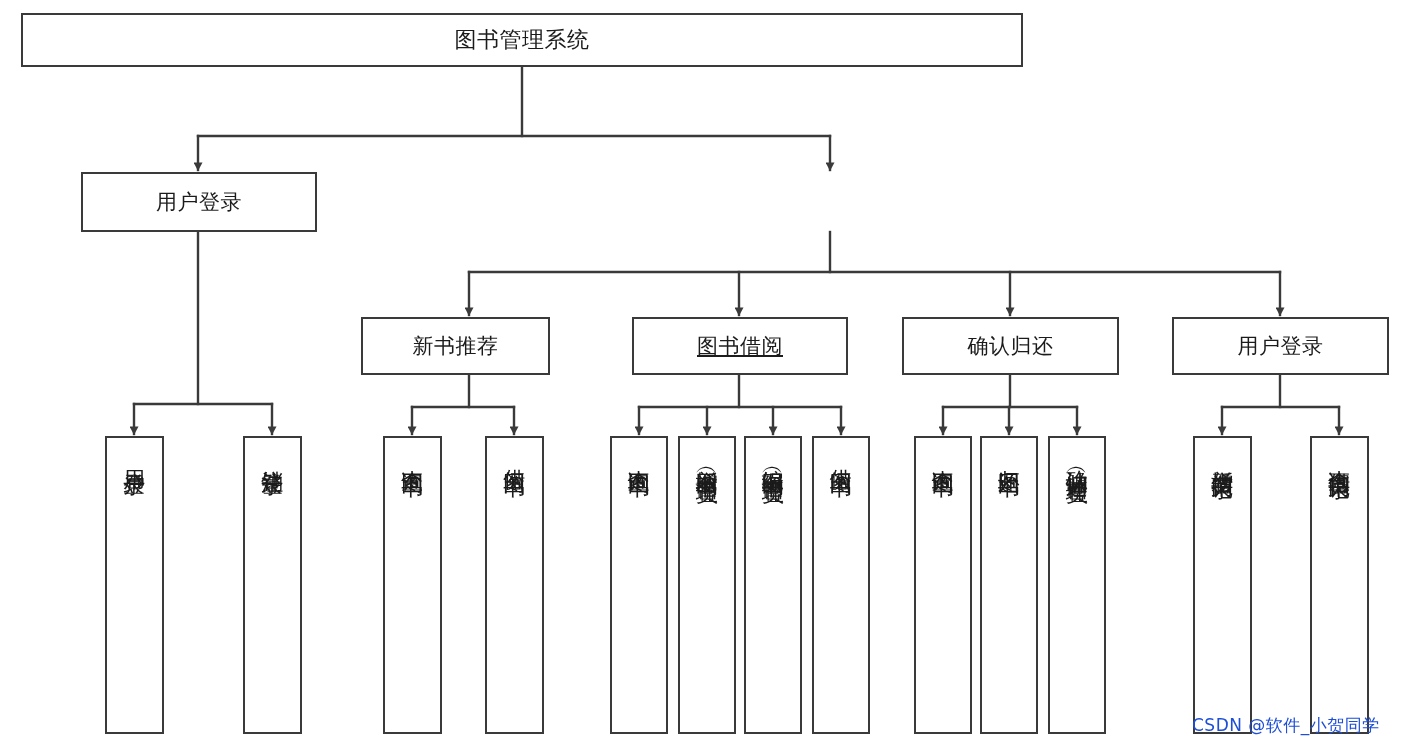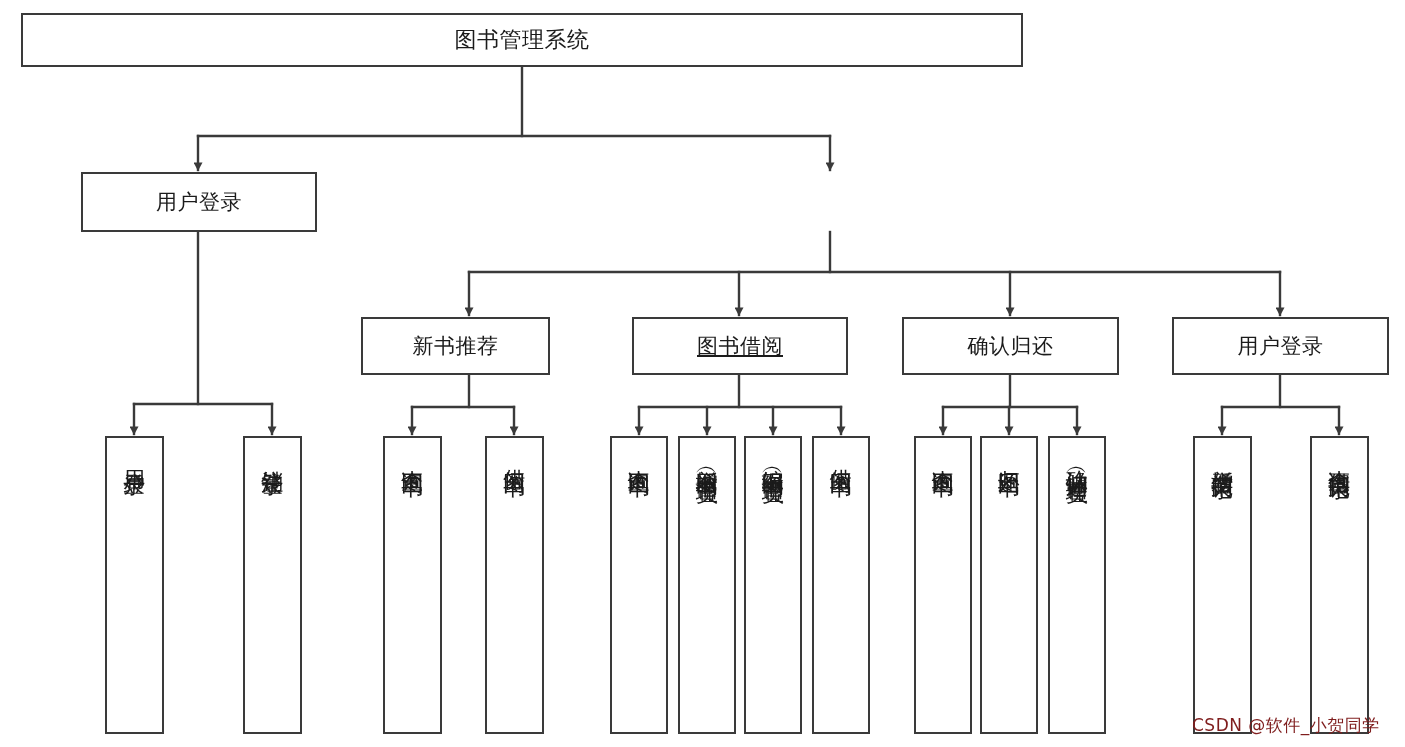--- a/index.html
+++ b/index.html
@@ -62,21 +62,21 @@
     font-size: 22px;
     line-height: 1.06;
     letter-spacing: 2px;
     white-space: nowrap;
   }
   .watermark {
     position: absolute;
     left: 1192px;
     top: 714px;
     font-size: 17px;
-    color: #7f1d1d;
+    color: #1d4ed8;
     white-space: nowrap;
     z-index: 3;
     letter-spacing: 0.5px;
   }
 </style>
 </head>
 <body>
 
 <div id="canvas">
 

